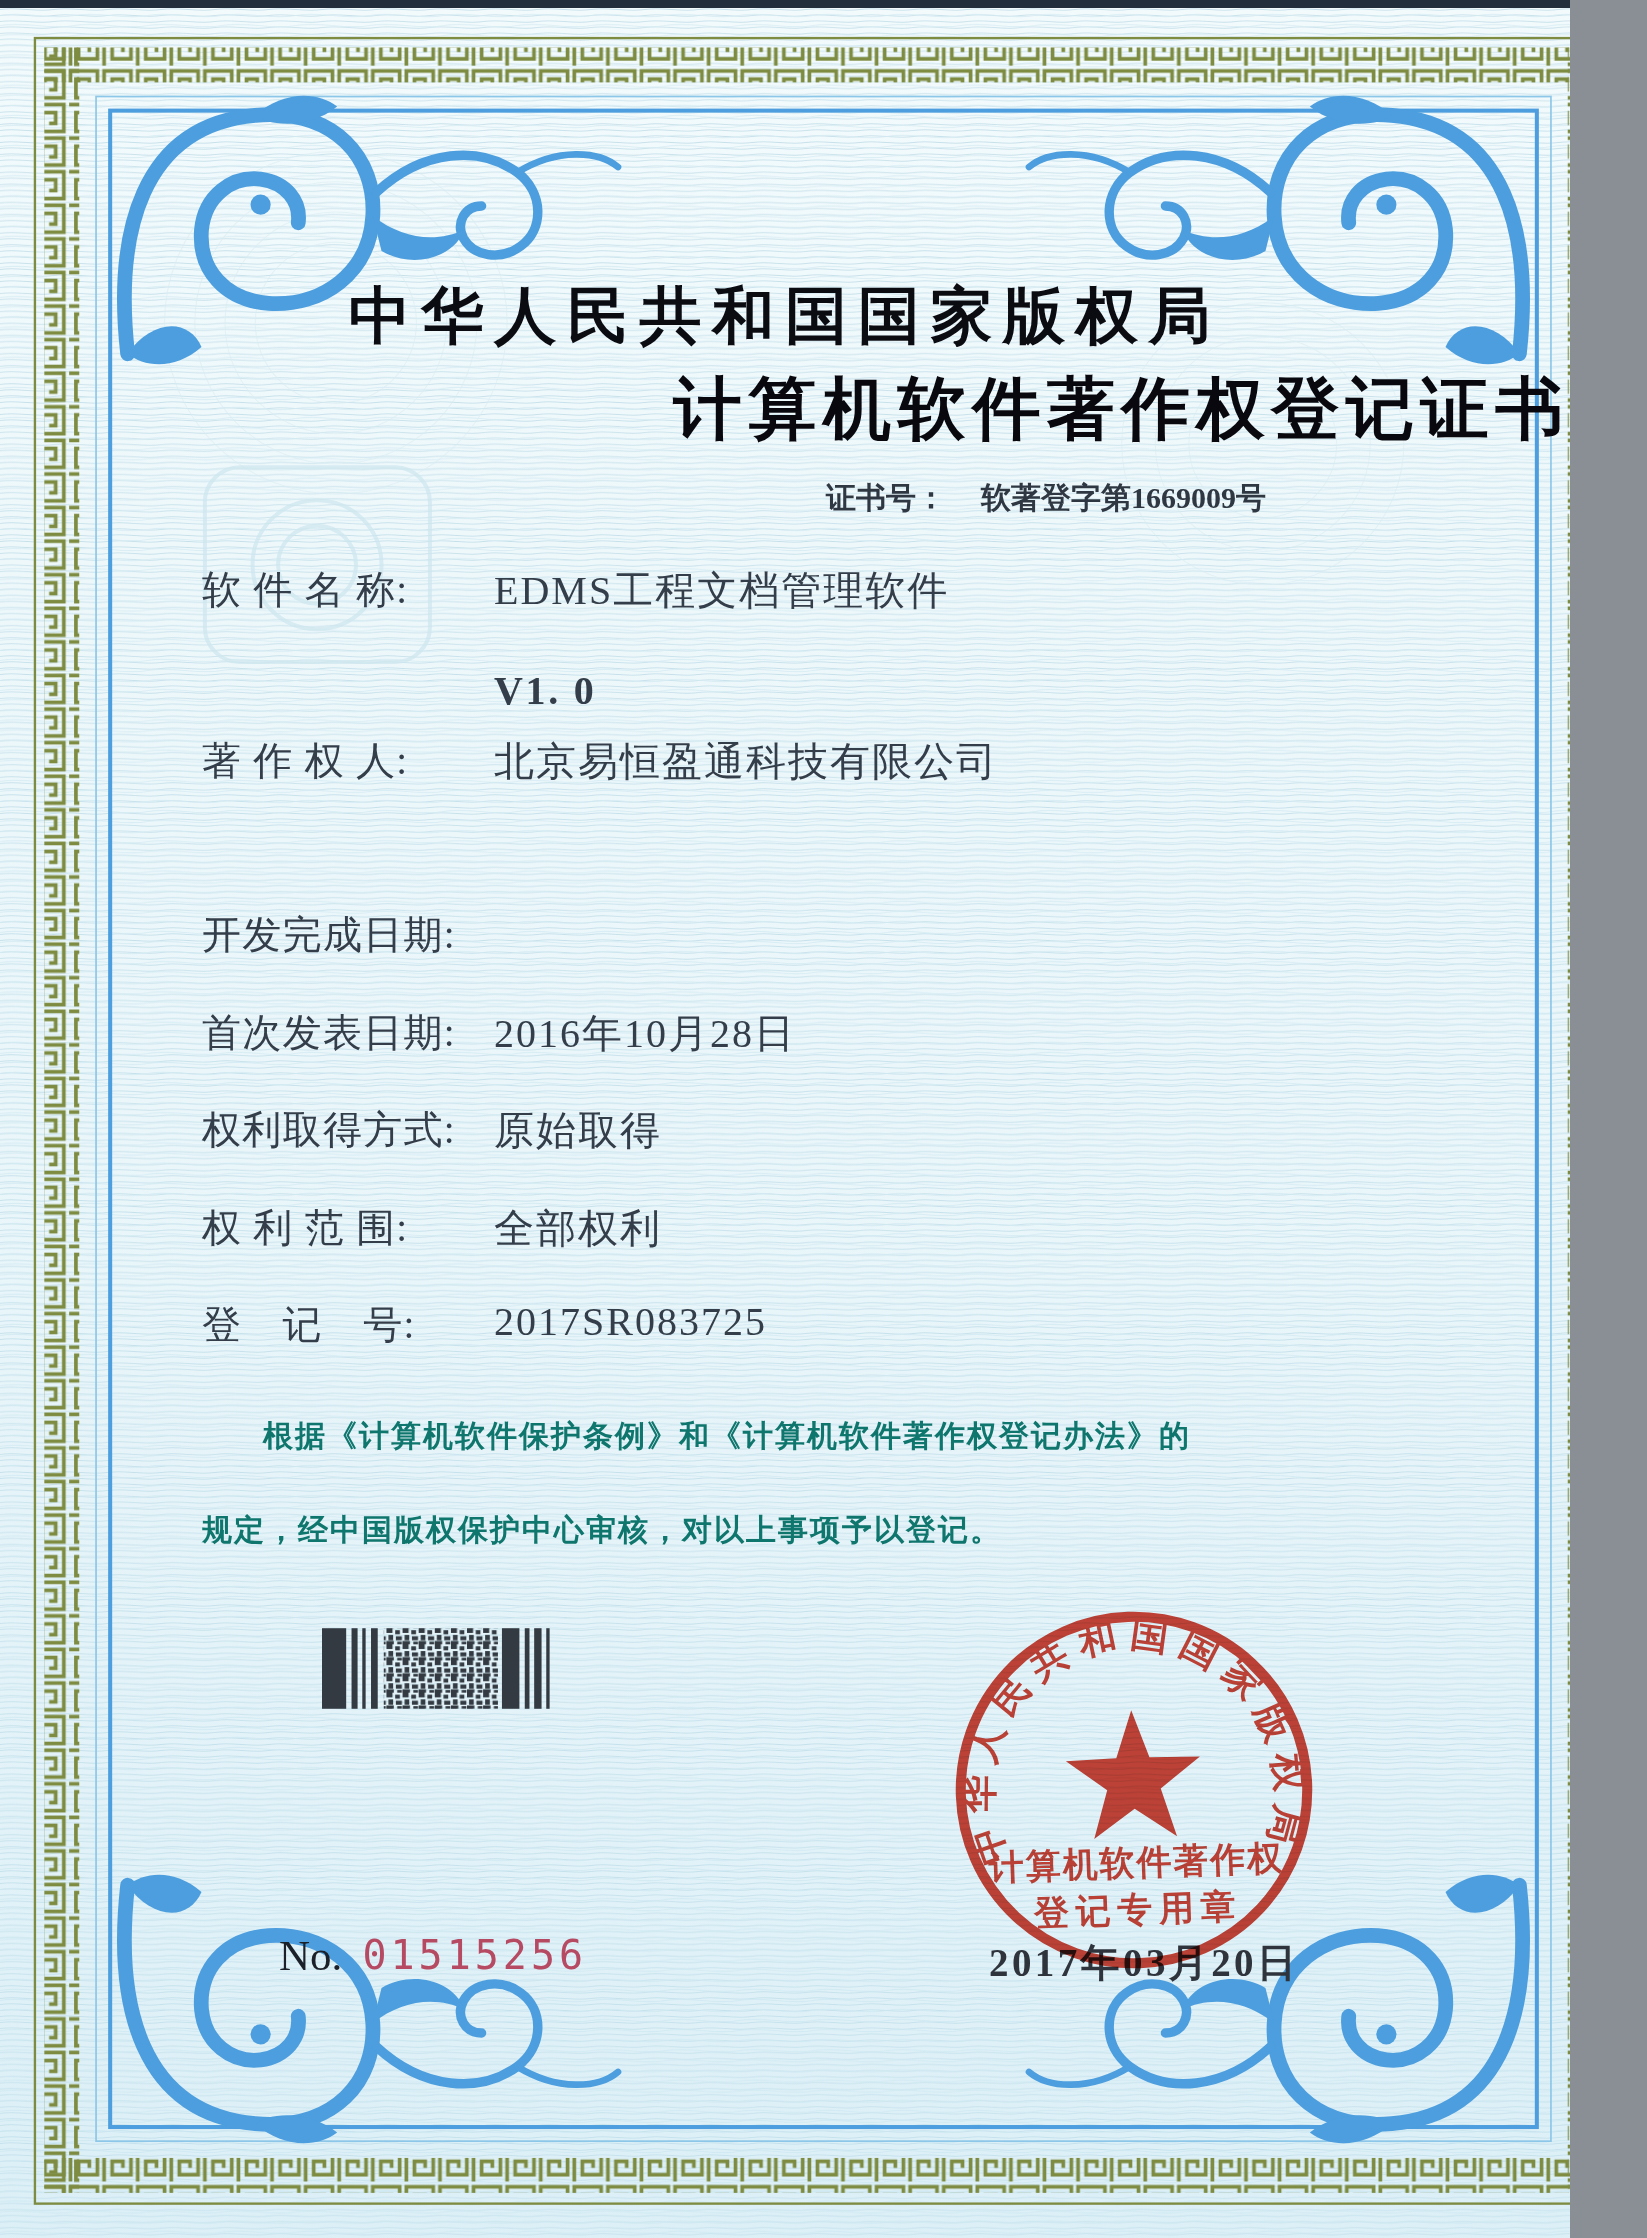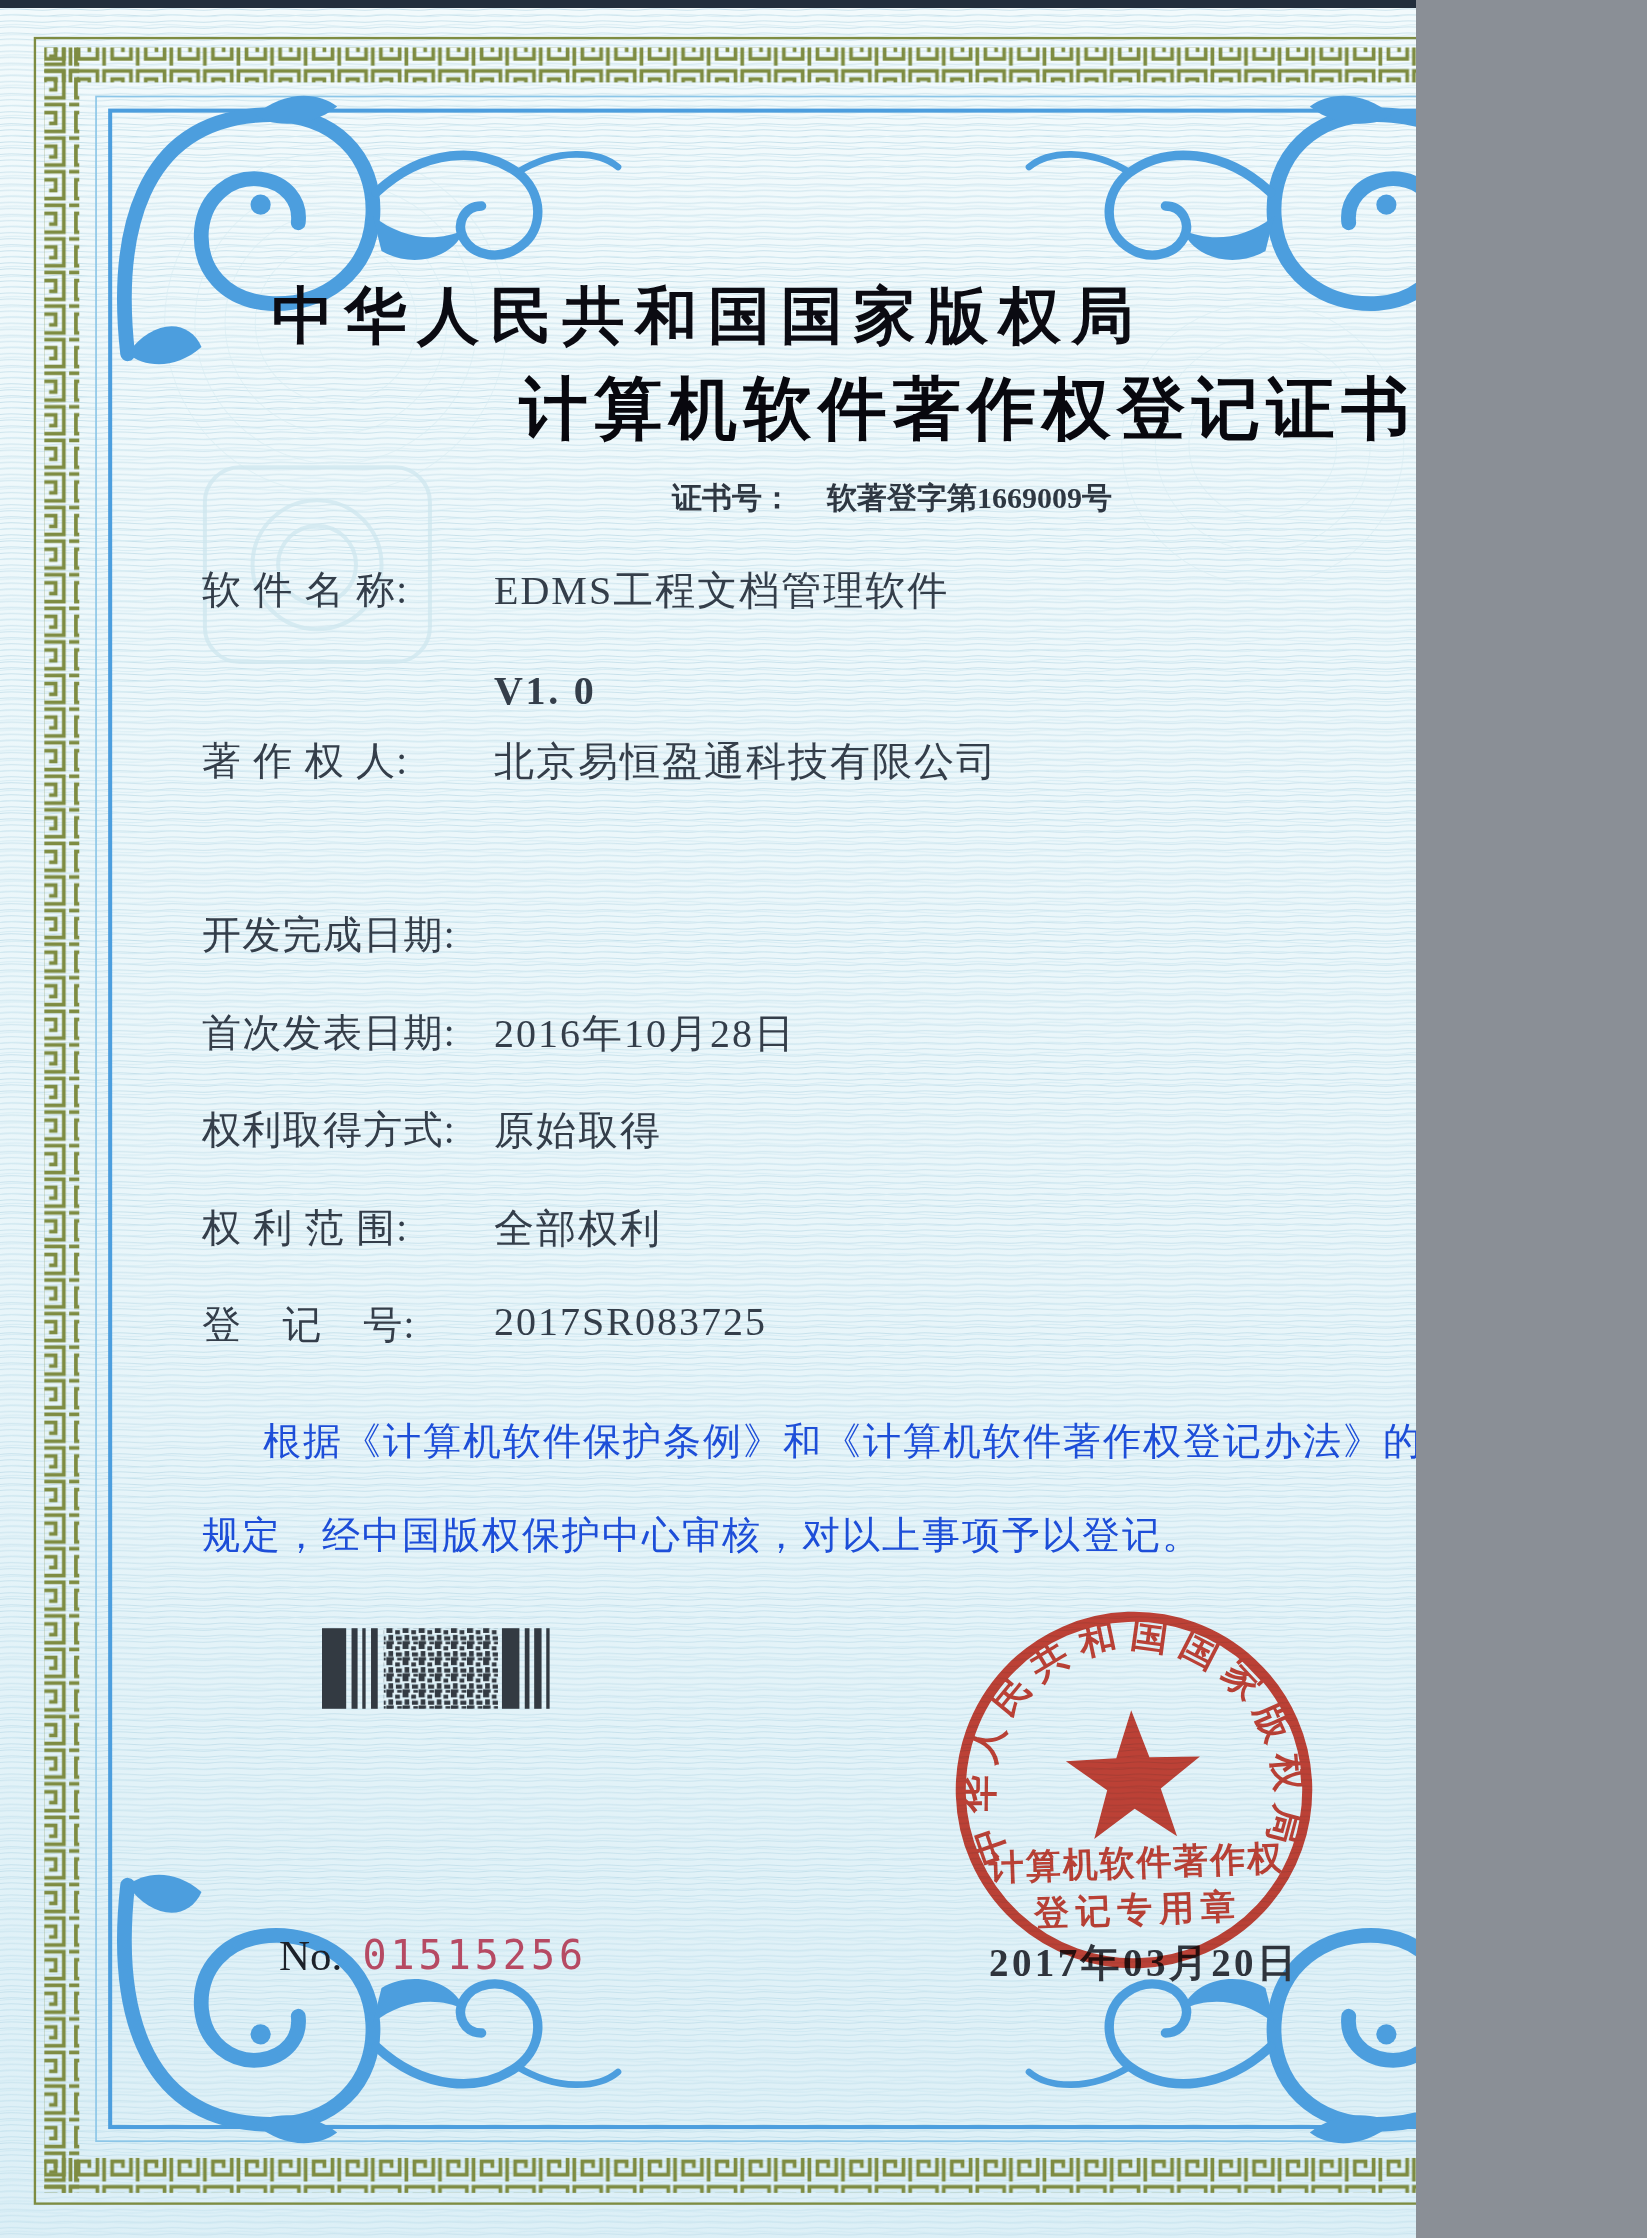--- a/index.html
+++ b/index.html
@@ -1,39 +1,39 @@
 <!DOCTYPE html>
 <html style="font-size:10.7px"><head>
 <meta charset="utf-8">
 <style>
   html,body{margin:0;padding:0;background:#8a8f96;}
   #page{
     position:relative;
-    width:1416px;height:2239px;
+    width:1570px;height:2239px;
     background:#f2fafc;
     overflow:hidden;
     font-family:"Liberation Serif","DejaVu Serif",serif;
   }
   #bg{position:absolute;left:0;top:0;z-index:0;}
   .txt{position:absolute;z-index:2;white-space:nowrap;color:#343e4a;}
   .authority{
     left:0;top:274px;width:100%;text-align:center;
     font-size:62px;font-weight:bold;letter-spacing:10.7px;color:#0b0b12;
   }
   .cert-title{
     left:0;top:364px;width:100%;text-align:right;
     font-size:68px;font-weight:bold;letter-spacing:6.7px;color:#08080e;
   }
   .certno-line{top:478px;right:304px;font-size:30px;font-weight:600;color:#2e3742;}
   .certno-line .gap{display:inline-block;width:35px;}
   .frow{position:absolute;left:202px;width:1330px;font-size:39px;font-weight:400;}
   .frow .flabel{display:inline-block;letter-spacing:1.3px;}
   .frow .fvalue{position:absolute;left:292px;letter-spacing:2px;font-size:40px;}
   .v2{position:absolute;left:494px;top:630px;font-size:40px;font-weight:600;letter-spacing:2.7px;margin-top:37px;}
-  .statement{font-size:38px;font-weight:400;letter-spacing:2px;color:#1d4ed8;}
+  .statement{font-size:30px;font-weight:700;letter-spacing:2px;color:#0f766e;}
   #stmt1{left:263px;top:1416px;}
   #stmt2{left:202px;top:1510px;}
   #barcode{position:absolute;left:322px;top:1628px;z-index:2;}
   #serial{left:279px;top:1931px;font-size:43px;color:#1c2129;}
   #serial .num{
     font-family:"DejaVu Sans Mono",monospace;
     color:#b64a63;font-size:40px;letter-spacing:4px;font-weight:normal;
     position:relative;top:-1.3px;left:9.4px;
   }
   #seal-date{left:989px;top:1936px;font-size:39px;font-weight:700;letter-spacing:3.4px;color:#2f343c;z-index:2;}

